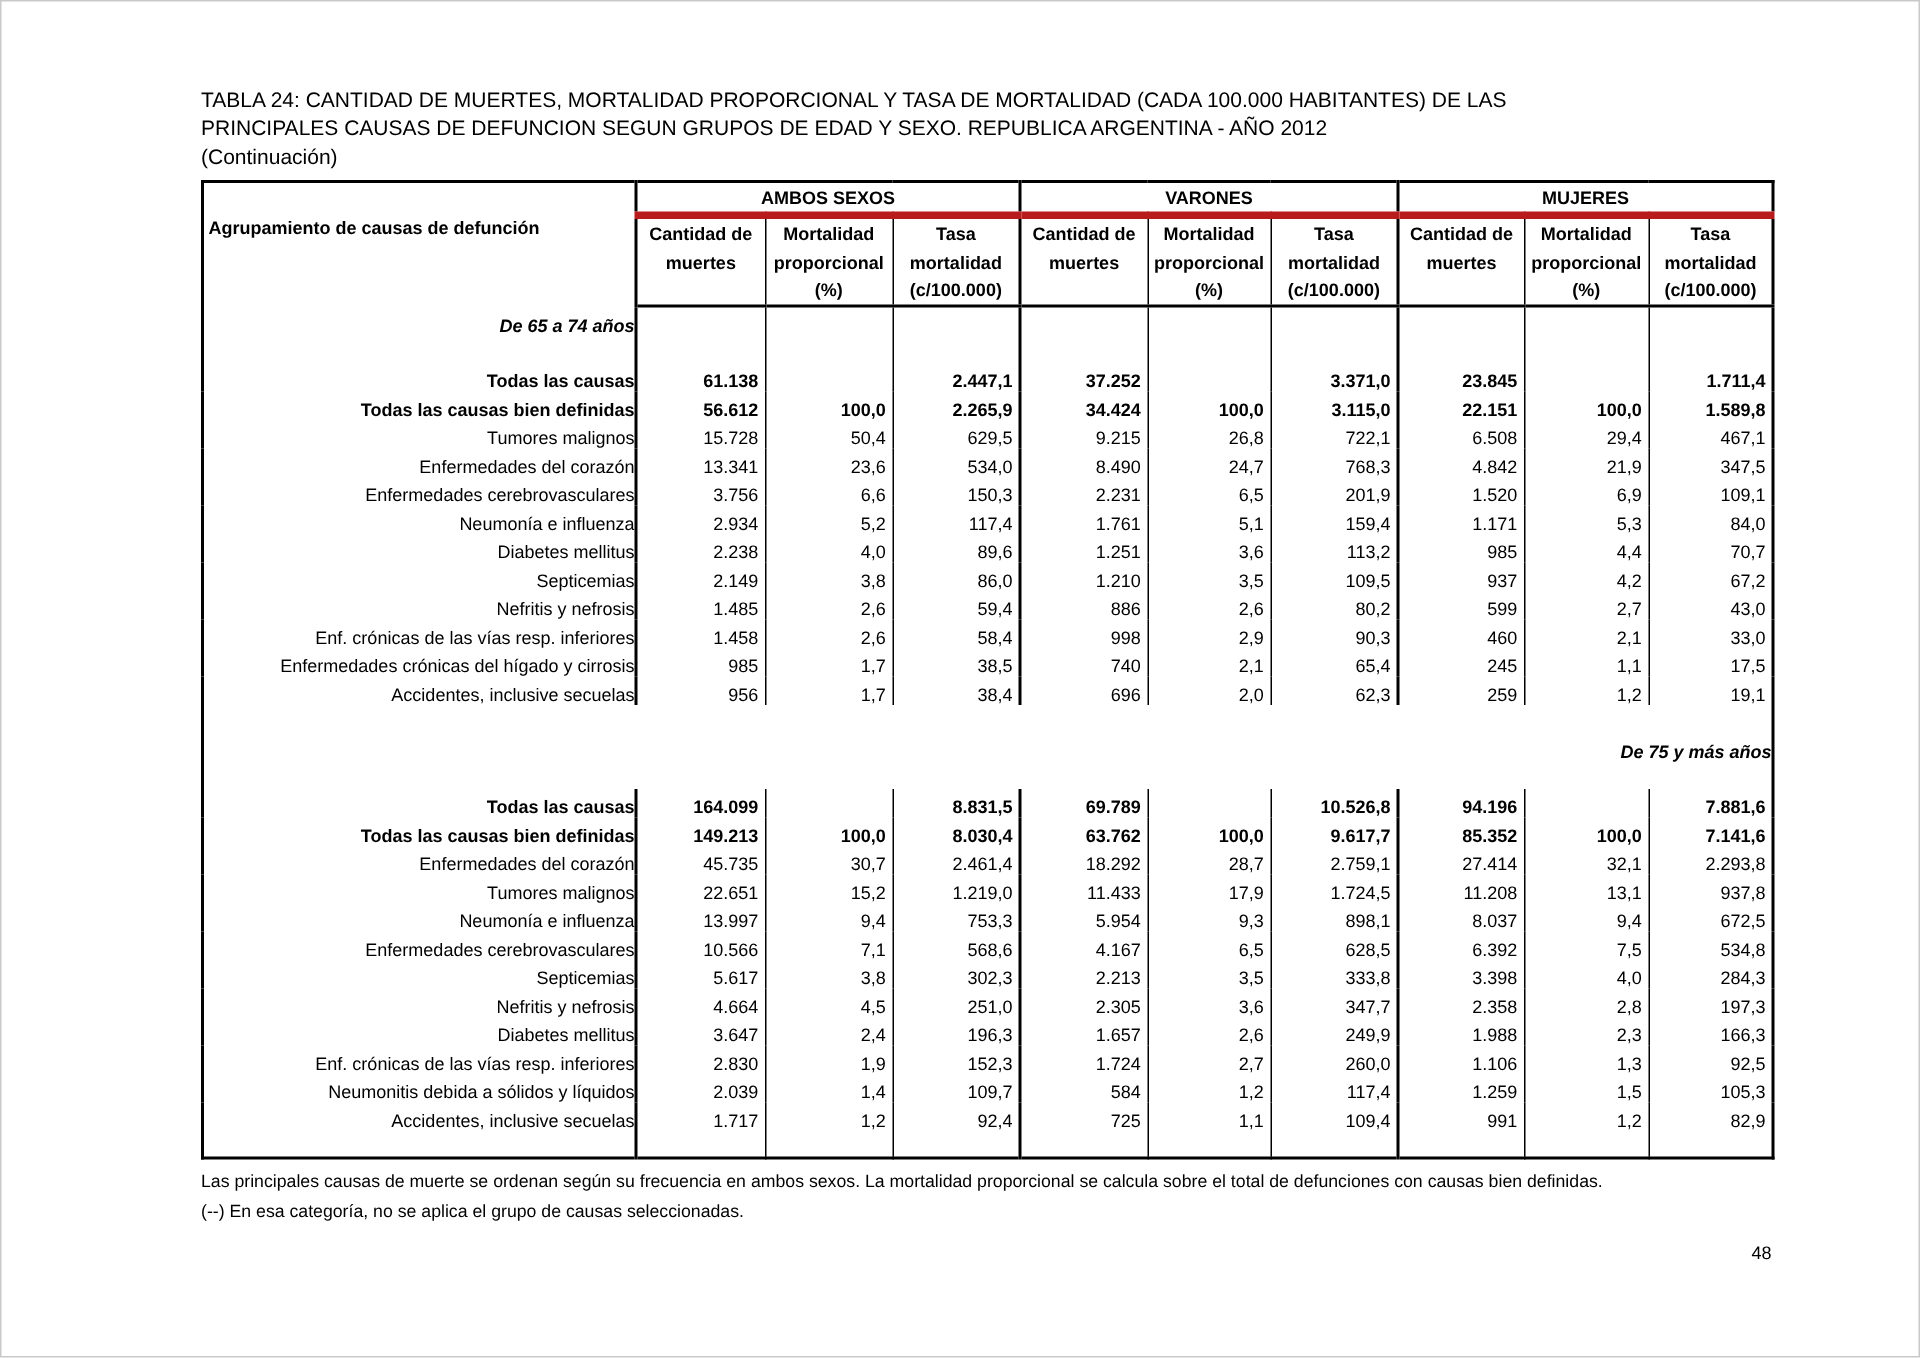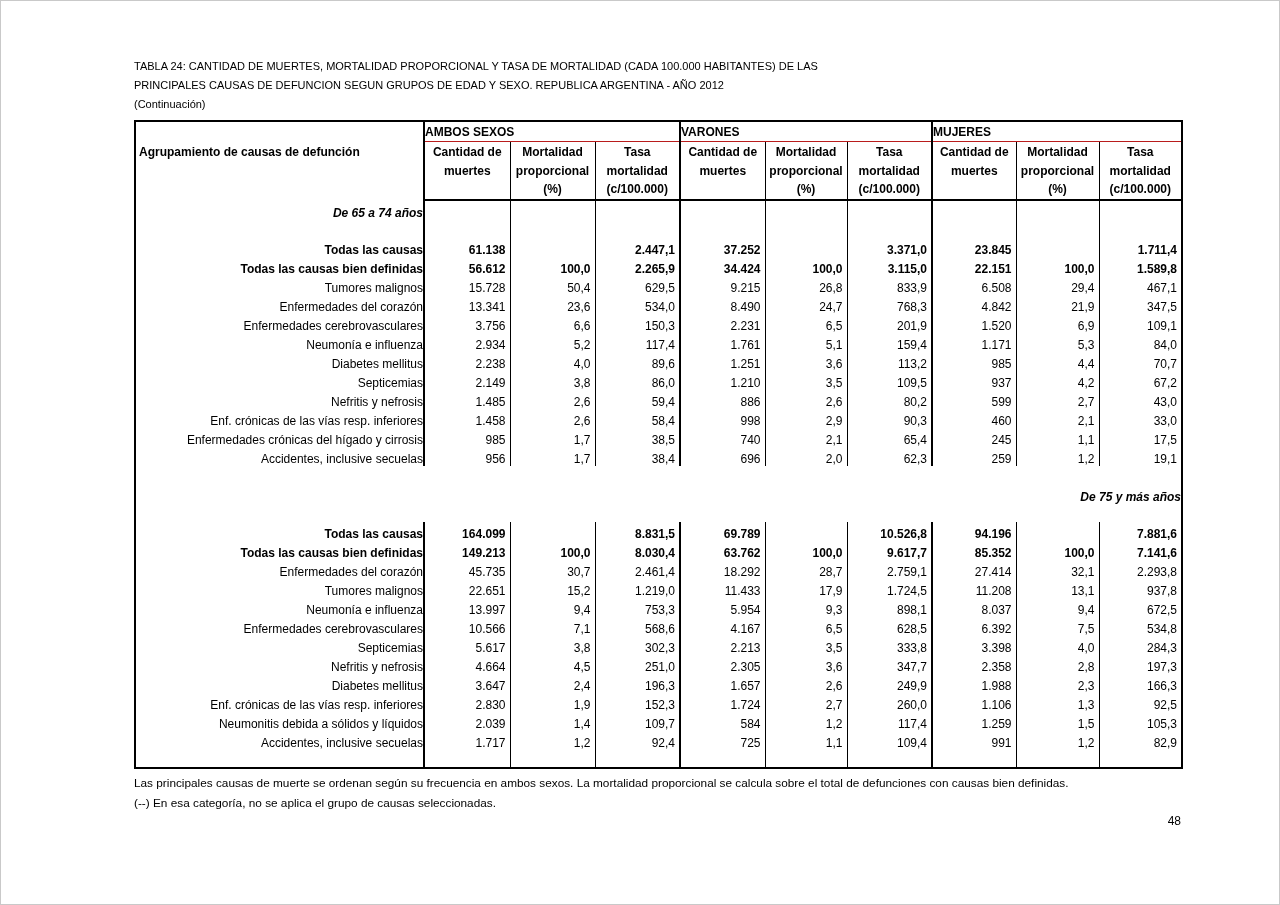--- a/index.html
+++ b/index.html
@@ -8,41 +8,41 @@
     background: #ffffff;
     font-family: "Liberation Sans", sans-serif;
     color: #000;
     position: relative;
     box-sizing: border-box;
     border: 1px solid #c9c9c9;
     overflow: hidden;
   }
   .content { position: absolute; left: 133px; top: 56px; width: 1047px; }
 
-  .title-block { font-size: 11px; line-height: 19px; }
+  .title-block { font-size: 14px; line-height: 19px; }
   .title-line { white-space: nowrap; }
 
   table.mort {
     border-collapse: collapse;
     table-layout: fixed;
     width: 1047px;
     border: 2px solid #000;
     margin-top: 6px;
   }
   th, td { padding: 0; font-size: 12px; overflow: hidden; }
 
   th.cause-h {
     text-align: left; vertical-align: top;
     padding: 23px 2px 0 3px;
     font-weight: bold;
     border-right: 2px solid #000;
   }
   th.grp {
-    font-weight: bold; text-align: left;
-    border-bottom: 1px solid #b91c1c;
+    font-weight: bold; text-align: center;
+    border-bottom: 5px solid #b91c1c;
     height: 19px;
   }
   th.sub {
     font-weight: bold; text-align: center; vertical-align: top;
     white-space: pre-line;
     line-height: 18.5px;
     height: 56px;
     border-left: 1px solid #000;
     border-bottom: 2px solid #000;
     padding-top: 1px;
@@ -57,21 +57,21 @@
   td.thick { border-left: 2px solid #000; }
   td.cause { text-align: right; padding-left: 3px; vertical-align: bottom; margin-left: 29px; }
   td.cause.indent { padding-left: 0; }
   .bold { font-weight: bold; }
   .seclabel { font-weight: bold; font-style: italic; vertical-align: middle; }
   tr.nob td { border: none; }
 
   .notes { margin-top: 4px; font-size: 11.8px; }
   .notes .nheading { line-height: 20px; }
   .notes .nitem { line-height: 20px; }
-  .page-number { text-align: right; font-size: 12px; margin-top: 1px; }
+  .page-number { text-align: right; font-size: 12px; margin-top: 11px; }
 </style>
 </head>
 <body>
 
 <div class="content">
 
   <div class="title-block">
     <div class="title-line">TABLA 24: CANTIDAD DE MUERTES, MORTALIDAD PROPORCIONAL Y TASA DE MORTALIDAD  (CADA 100.000 HABITANTES) DE LAS</div>
     <div class="title-line">PRINCIPALES CAUSAS DE DEFUNCION SEGUN GRUPOS DE EDAD Y SEXO. REPUBLICA ARGENTINA - AÑO 2012</div>
     <div class="title-line">(Continuación)</div>
@@ -173,21 +173,21 @@
           <td class="num thin bold">100,0</td>
           <td class="num thin bold">1.589,8</td>
         </tr>
         <tr class="data">
           <td class="cause indent">Tumores malignos</td>
           <td class="num thick">15.728</td>
           <td class="num thin">50,4</td>
           <td class="num thin">629,5</td>
           <td class="num thick">9.215</td>
           <td class="num thin">26,8</td>
-          <td class="num thin">833,9</td>
+          <td class="num thin">722,1</td>
           <td class="num thick">6.508</td>
           <td class="num thin">29,4</td>
           <td class="num thin">467,1</td>
         </tr>
         <tr class="data">
           <td class="cause indent">Enfermedades del corazón</td>
           <td class="num thick">13.341</td>
           <td class="num thin">23,6</td>
           <td class="num thin">534,0</td>
           <td class="num thick">8.490</td>

